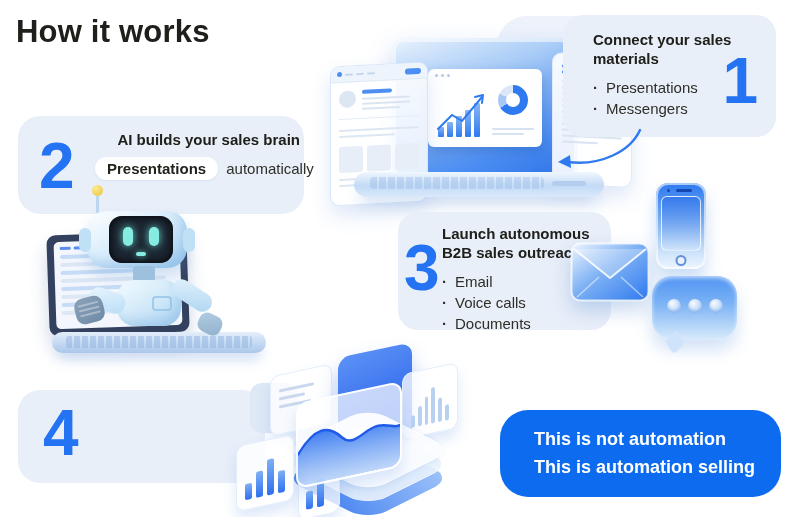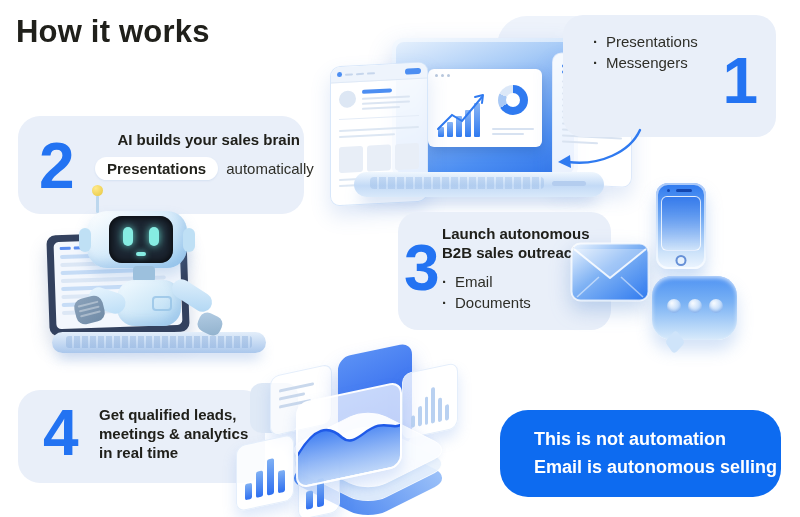--- a/index.html
+++ b/index.html
@@ -268,20 +268,21 @@
         <div class="ln" style="width:60%"></div>
     </div>
     <div class="lap-base">
       <div class="lap-keys"></div>
       <div class="lap-pad"></div>
     </div>
   </div>
 
   <section class="card card1">
     <div class="c1">
+      <p class="card-title">Connect your sales materials</p>
       <ul class="bullets">
         <li class="bullet">Presentations</li>
         <li class="bullet">Messengers</li>
       </ul>
     </div>
     <div class="num num1">1</div>
   </section>
 
   <svg class="arrow-svg" width="92" height="44" viewBox="0 0 92 44">
     <path d="M88,2 C78,24 48,38 16,34" fill="none" stroke="#2f7af0" stroke-width="2.4" stroke-linecap="round"></path>
@@ -343,20 +344,21 @@
     </div>
     <div class="rb-hand-r"></div>
   </div>
 
   <section class="card card3">
     <div class="num num3">3</div>
     <div class="c3">
       <p class="card-title">Launch autonomous B2B sales outreach</p>
       <ul class="bullets">
         <li class="bullet">Email</li>
+        <li class="bullet">Voice calls</li>
         <li class="bullet">Documents</li>
       </ul>
     </div>
   </section>
 
   <svg class="env" width="80" height="60" viewBox="0 0 80 60">
     <defs>
       <linearGradient id="envG" x1="0" y1="0" x2="1" y2="1">
         <stop offset="0" stop-color="#eef6ff"></stop>
           <stop offset=".45" stop-color="#7fb2f4"></stop>
@@ -378,23 +380,20 @@
   <div class="bubble">
     <div class="bubble-dots">
         <i></i>
         <i></i>
         <i></i>
       </div>
   </div>
 
   <section class="card card4">
     <div class="num num4">4</div>
-    <div class="c4">
-      <p class="card-title">Get qualified leads, meetings &amp; analytics in real time</p>
-    </div>
   </section>
 
   <div class="blob2"></div>
 
   <div class="analytics">
     <div class="pn pn-text">
       <i style="width:80%"></i>
         <i style="width:60%"></i>
         <i style="width:72%"></i>
     </div>
@@ -429,16 +428,16 @@
     <div class="pn pn-bars2">
       <i style="height:16px"></i>
         <i style="height:26px"></i>
         <i style="height:36px"></i>
         <i style="height:22px"></i>
     </div>
   </div>
 
   <div class="cta">
     <div>This is not automation</div>
-    <div>Email is autonomous selling</div>
+    <div>This is automation selling</div>
   </div>
 
 </div>
 
 </body></html>

